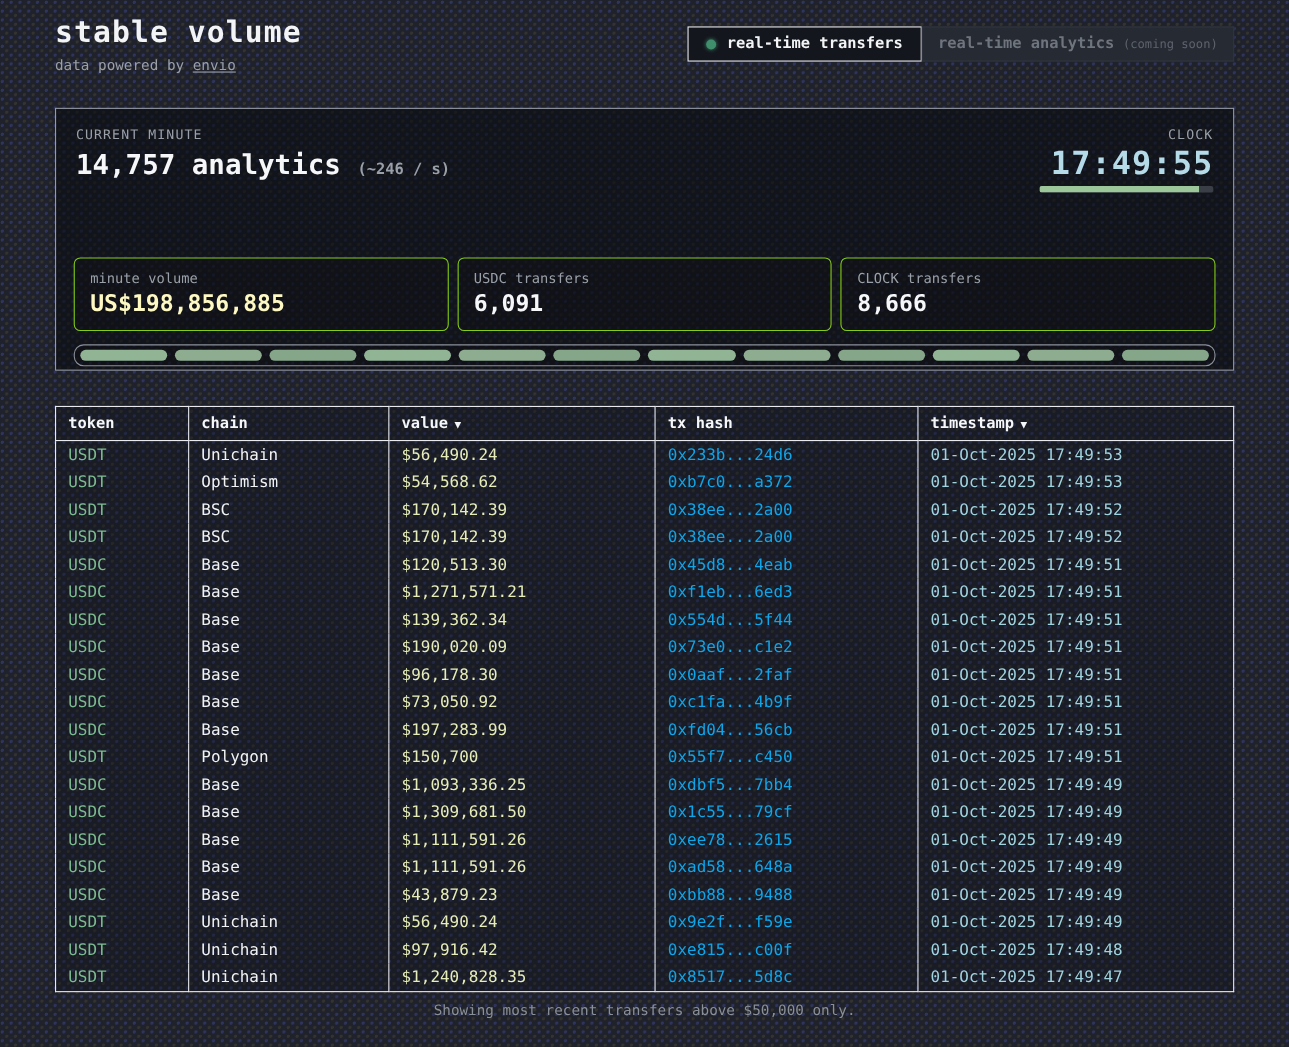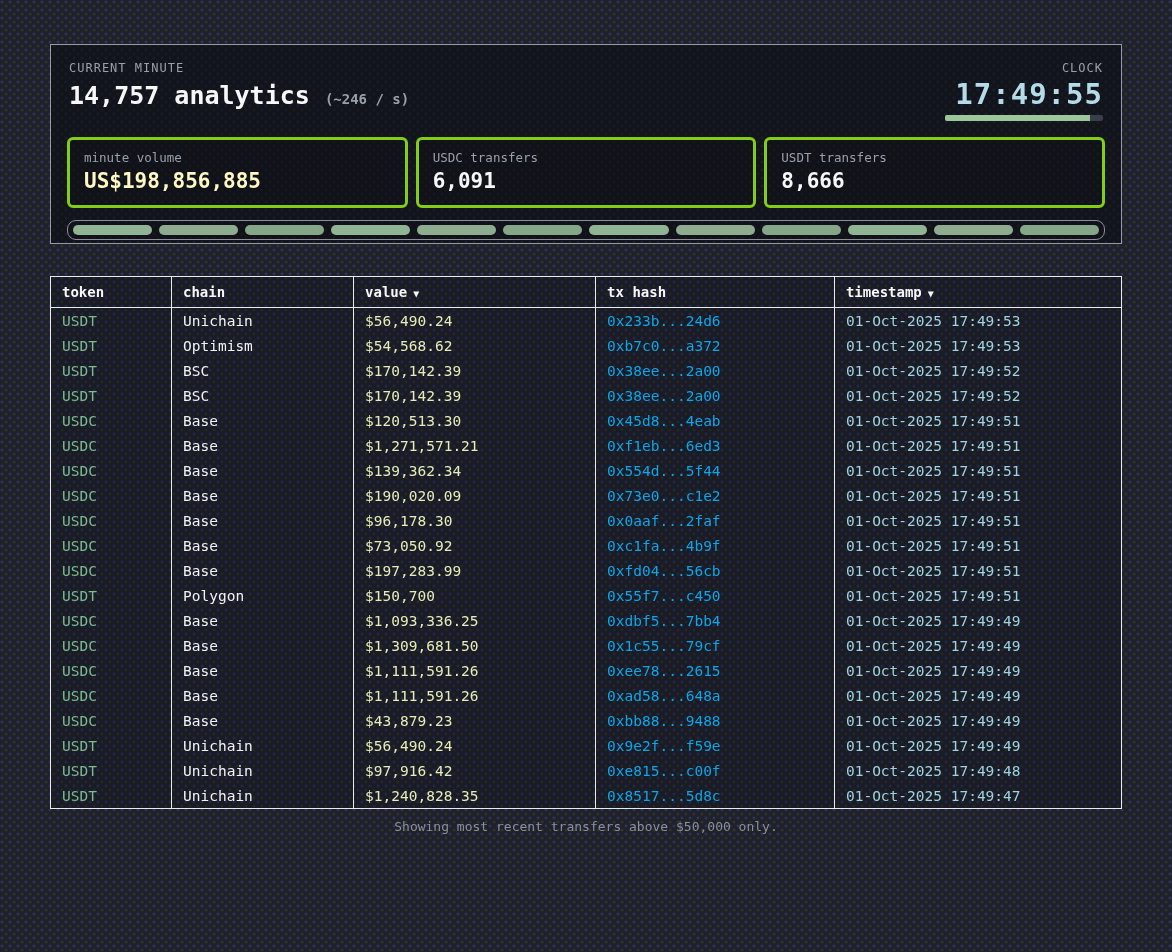--- a/index.html
+++ b/index.html
@@ -44,21 +44,21 @@
   .stats-label { font-size:12px; color:#9aa0a8; letter-spacing:1px; }
   .stats-big { margin-top:6px; font-size:25px; font-weight:bold; color:#f5f7f9; }
   .stats-big .rate { font-size:14px; color:#9aa0a8; font-weight:bold; }
   .clock-wrap { text-align:right; }
   .clock-label { font-size:12px; color:#9aa0a8; letter-spacing:1px; }
   .clock-time { margin-top:2px; font-size:29px; font-weight:bold; color:#b5dbe9; letter-spacing:1px; }
   .clock-bar { margin-top:4px; width:158px; height:6px; background:#3a3e46; border-radius:2px; overflow:hidden; margin-left:auto; }
   .clock-bar-fill { height:100%; background:#9cc79b; }
 
   .stat-boxes { display:flex; gap:8px; margin-top:16px; }
-  .stat-box { flex:1; border:3px solid #84cc16; border-radius:6px; padding:10px 14px 12px 14px; background:rgba(10,12,17,.25); }
+  .stat-box { flex:1; border:1px solid #84cc16; border-radius:6px; padding:10px 14px 12px 14px; background:rgba(10,12,17,.25);margin-top:43px; }
   .stat-box-label { font-size:12.5px; color:#9aa0a8; }
   .stat-box-value { margin-top:4px; font-size:21px; font-weight:bold; color:#f5f7f9; }
   .stat-box-value.vol { color:#fef9c3; }
 
   .minute-bar {
     margin-top:12px; border:1px solid #8b9099; border-radius:9px;
     padding:4px 5px; display:flex; gap:7px; background:rgba(10,12,17,.25);
   }
   .seg { flex:1; height:10px; border-radius:5px; background:#8ead90; }
   .seg:nth-child(3n)   { background:#85a689; }
@@ -80,20 +80,36 @@
   td.c-hash  { color:#0ea5e9; }
   td.c-time  { color:#9fd3de; }
 
   .footer-note { margin-top:10px; text-align:center; font-size:13px; color:#8a9098; }
 </style>
 </head>
 <body>
 
 <div class="content">
 
+  <div class="topbar">
+    <div>
+      <div class="brand-title">stable volume</div>
+      <div class="brand-sub"><span>data powered by </span><a>envio</a></div>
+    </div>
+    <div class="tabs">
+      <div class="tab-active">
+        <span class="live-dot"></span>
+        <span>real-time transfers</span>
+      </div>
+      <div class="tab-inactive">
+        <span>real-time analytics</span>
+        <span class="coming">(coming soon)</span>
+      </div>
+    </div>
+  </div>
 
   <div class="stats-panel">
     <div class="stats-top">
       <div>
         <div class="stats-label">CURRENT MINUTE</div>
         <div class="stats-big"><span>14,757</span><span> analytics </span><span class="rate">(~246 / s)</span></div>
       </div>
       <div class="clock-wrap">
         <div class="clock-label">CLOCK</div>
         <div class="clock-time">17:49:55</div>
@@ -106,21 +122,21 @@
     <div class="stat-boxes">
       <div class="stat-box">
         <div class="stat-box-label">minute volume</div>
         <div class="stat-box-value vol">US$198,856,885</div>
       </div>
       <div class="stat-box">
         <div class="stat-box-label">USDC transfers</div>
         <div class="stat-box-value">6,091</div>
       </div>
       <div class="stat-box">
-        <div class="stat-box-label">USDT transfers</div>
+        <div class="stat-box-label">CLOCK transfers</div>
         <div class="stat-box-value">8,666</div>
       </div>
     </div>
 
     <div class="minute-bar" id="minute-bar">
         <div class="seg"></div>
         <div class="seg"></div>
         <div class="seg"></div>
         <div class="seg"></div>
         <div class="seg"></div>

